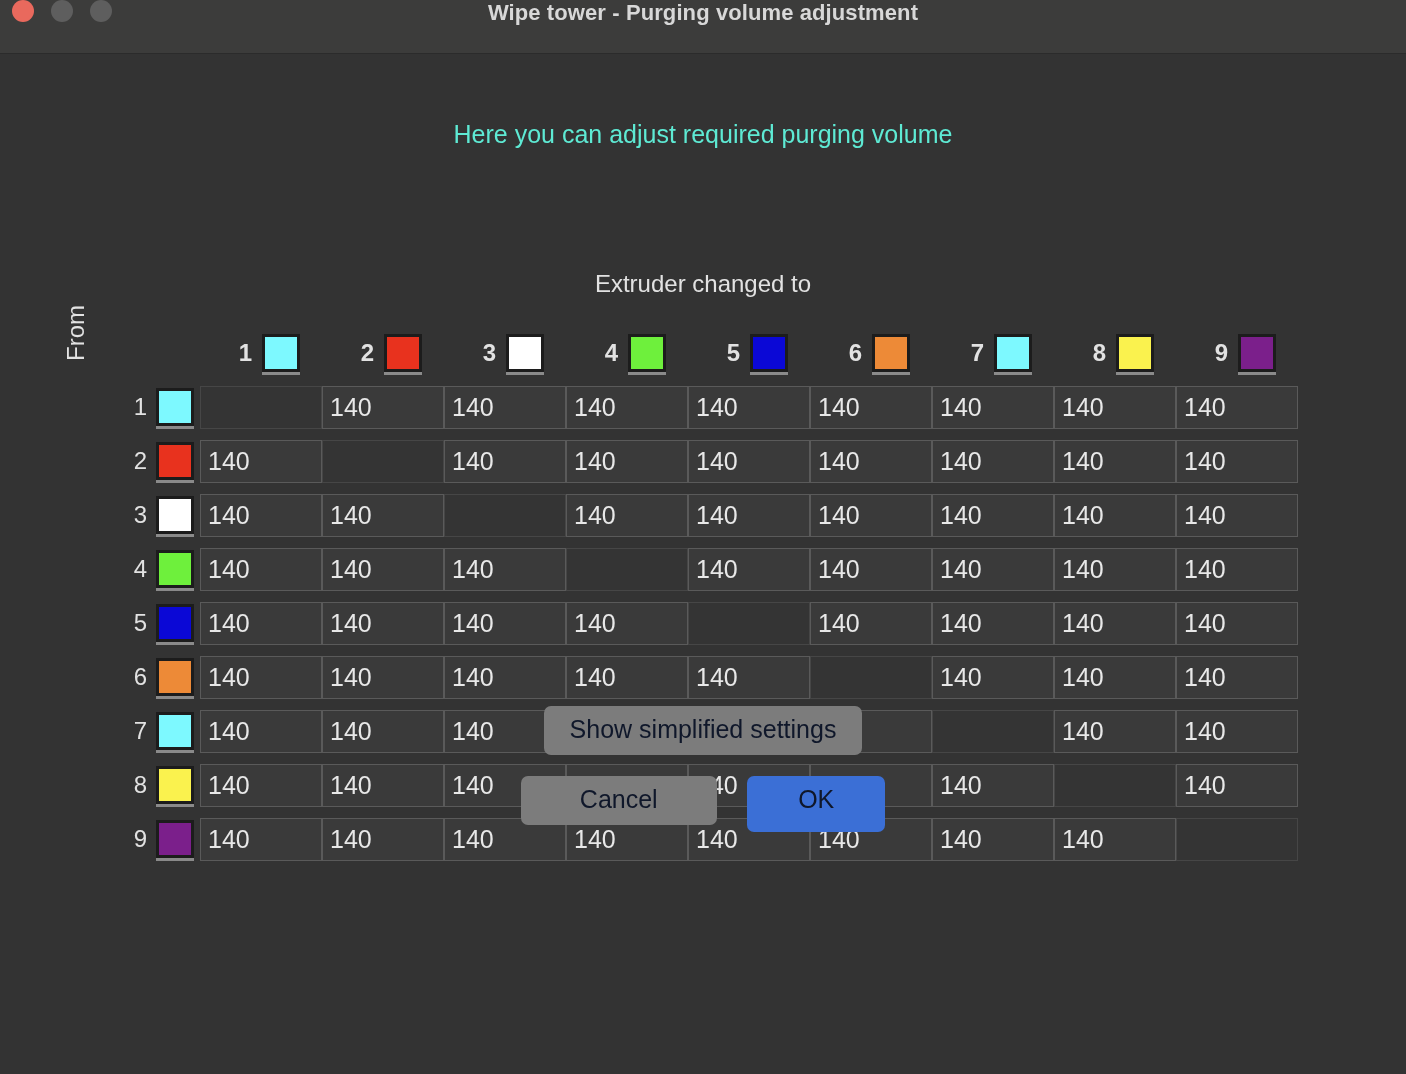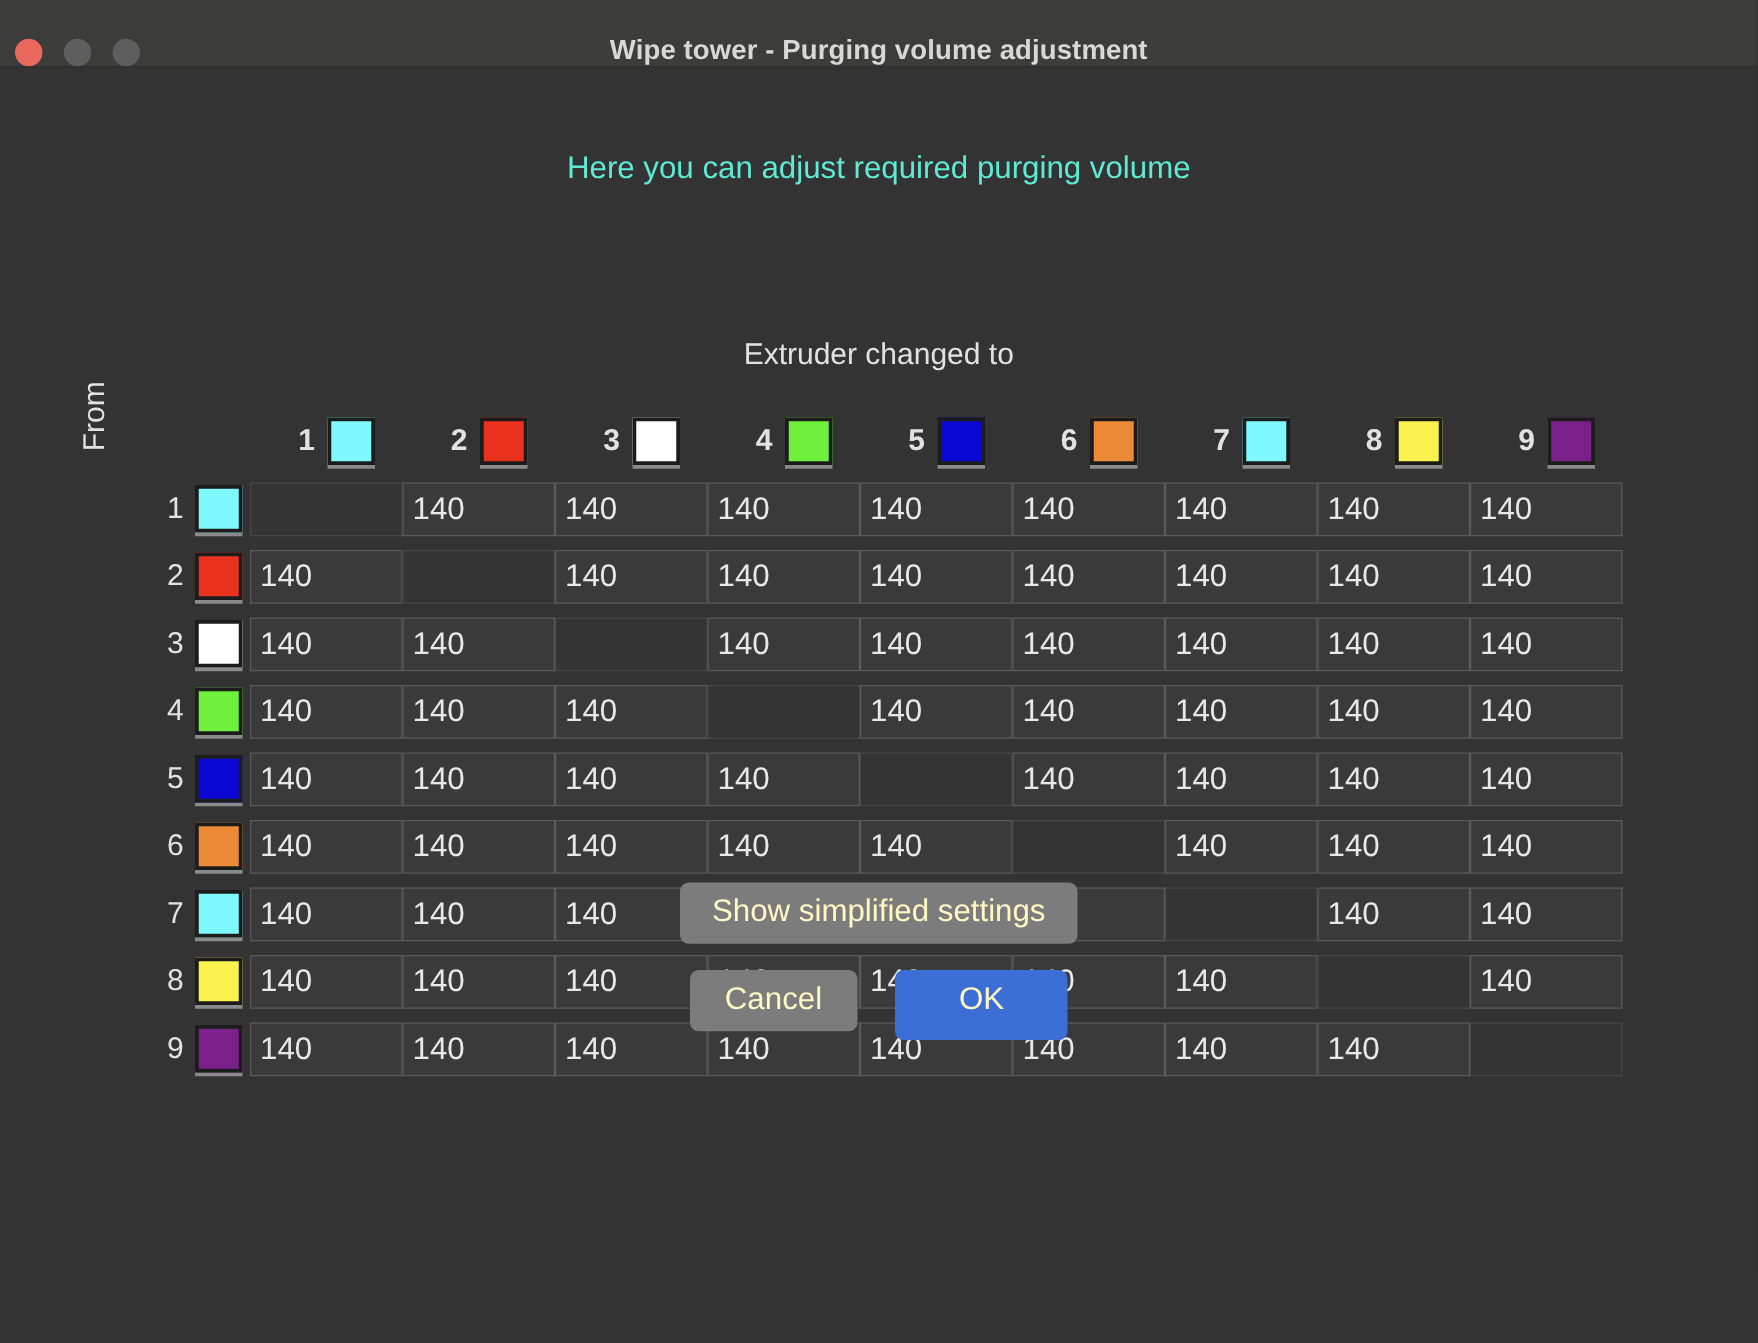--- a/index.html
+++ b/index.html
@@ -20,21 +20,21 @@
     position: relative;
   }
 
   
   .titlebar {
     height: 54px;
     flex: 0 0 54px;
     background: #3c3c3b;
     border-bottom: 1px solid #2b2b2b;
     display: flex;
-    align-items: flex-end;
+    align-items: flex-start;
     position: relative;
   }
   .traffic {
     display: flex;
     align-items: center;
     gap: 17px;
     padding-left: 12px;
   }
   .dot {
     width: 22px; height: 22px;
@@ -185,34 +185,34 @@
     position: absolute;
     top: 722px;
     left: 0; right: 0;
     text-align: center;
   }
 
   .btn {
     display: inline-block;
     font-family: "Liberation Sans", sans-serif;
     font-size: 25px;
-    color: #fef9c3;
+    color: #0f172a;
     border: none;
     border-radius: 7px;
     cursor: pointer;
     line-height: 1;
   }
   .btn-gray {
     background: #7c7c7c;
   }
   .btn-simplified {
     padding: 11px 26px 13px 26px;
   }
   .btn-cancel {
-    width: 134px;
+    width: 196px;
     padding: 11px 0 13px 0;
     margin-right: 26px;
   }
   .btn-ok {
     width: 138px;
     padding: 11px 0 20px 0;
     background: #3b6fd6;
   }
 </style>
 </head>

